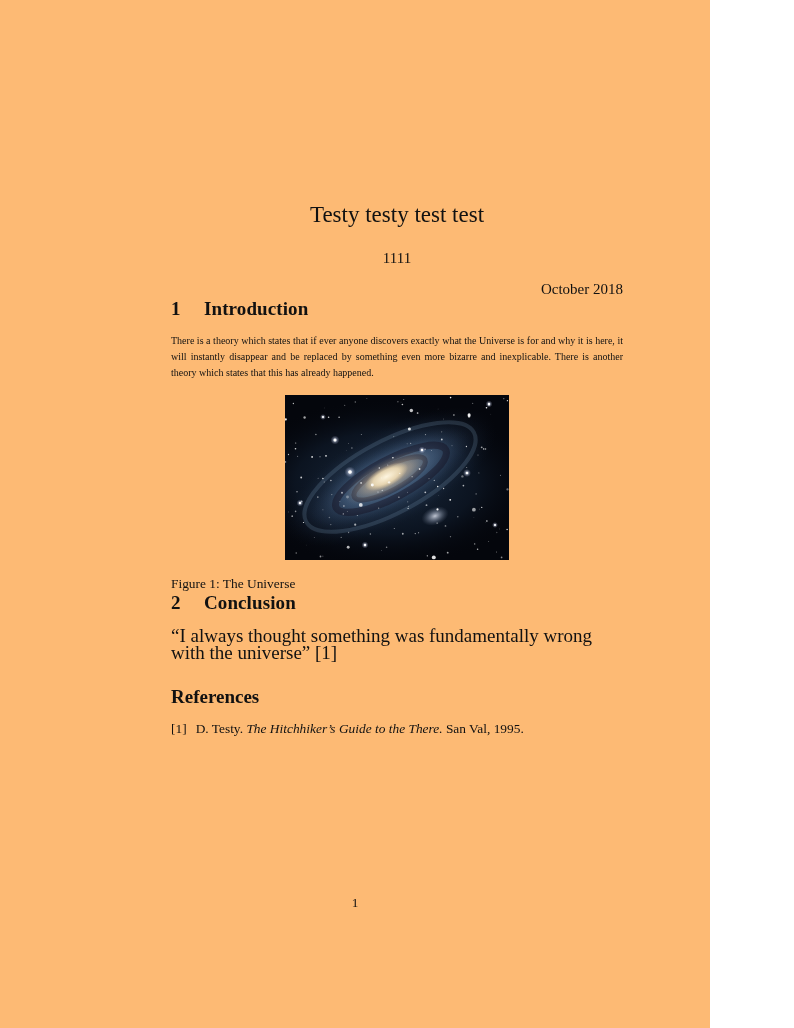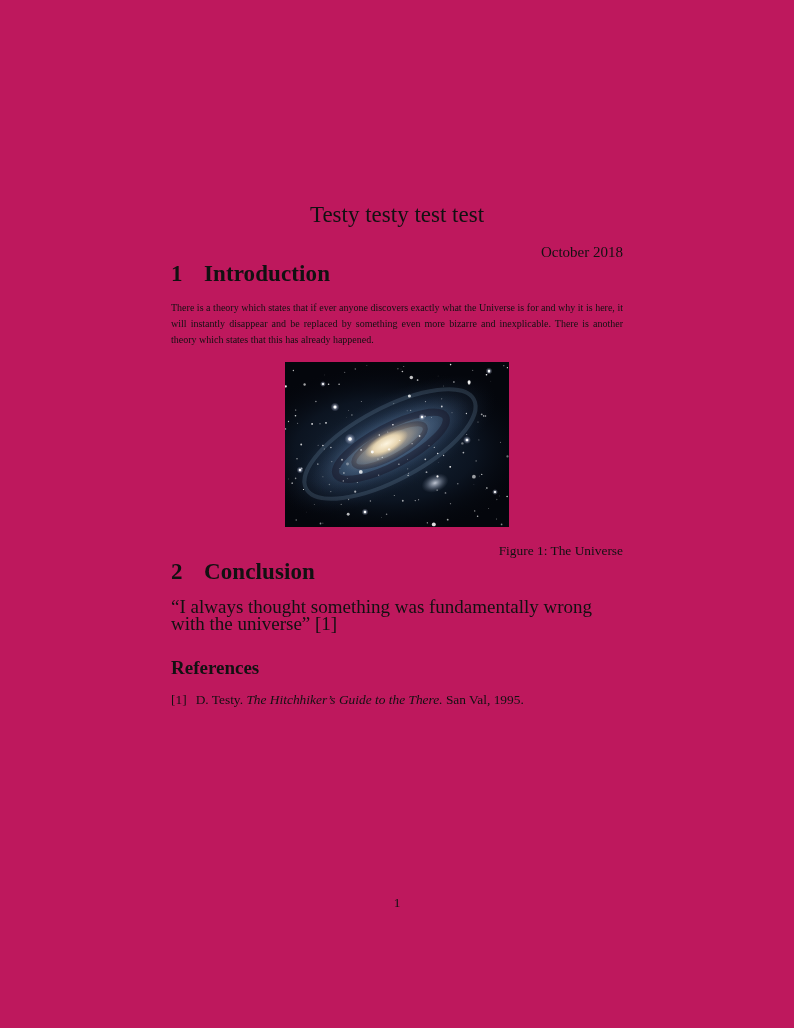--- a/index.html
+++ b/index.html
@@ -8,23 +8,23 @@
     background: #ffffff;
   }
   body {
     width: 794px;
     height: 1028px;
     font-family: "Liberation Serif", "DejaVu Serif", serif;
     color: #111111;
   }
   .page {
     position: relative;
-    width: 794px;
+    width: 710px;
     height: 1028px;
-    background: #be185d;
+    background: #fdba74;
     overflow: hidden;
   }
   .content {
     width: 452px;
     margin-left: 171px;
   }
   .doc-title {
     margin: 0;
     padding-top: 201px;
     font-size: 23px;
@@ -37,21 +37,21 @@
     font-size: 15px;
     text-align: center;
   }
   .doc-date {
     margin-top: 14px;
     font-size: 15px;
     text-align: right;
   }
   h2.section {
     margin: 0;
-    font-size: 23px;
+    font-size: 19px;
     font-weight: 700;
     letter-spacing: 0.1px;
   }
   .sec-intro { margin-top: 36px; }
   .sec-num {
     display: inline-block;
     min-width: 33px;
   }
   .body-text {
     margin: 13px 0 0 0;
@@ -62,21 +62,21 @@
   .figure-block {
     margin: 14px 0 0 0;
   }
   .figure-block svg {
     display: block;
     margin: 0 auto;
   }
   .figure-caption {
     margin-top: 16px;
     font-size: 13.4px;
-    text-align: right;
+    text-align: left;
   }
   .sec-conclusion { margin-top: 41px; }
   .conclusion-text {
     margin: 14px 0 0 0;
     font-size: 19px;
     line-height: 16.2px;
   }
   .references-heading {
     margin: 25px 0 0 0;
     font-size: 19px;
@@ -102,20 +102,21 @@
     font-size: 13.4px;
   }
 </style>
 </head>
 <body>
 
 <div class="page">
   <div class="content">
 
     <h1 class="doc-title">Testy testy test test</h1>
+    <div class="doc-author">1111</div>
     <div class="doc-date">October 2018</div>
 
     <h2 class="section sec-intro"><span class="sec-num">1</span><span>Introduction</span></h2>
 
     <p class="body-text">There is a theory which states that if ever anyone discovers exactly what the Universe is for and why it is here, it will instantly disappear and be replaced by something even more bizarre and inexplicable. There is another theory which states that this has already happened.</p>
 
     <figure class="figure-block" style="margin-left:0;margin-right:0;">
       <svg width="224" height="165" viewBox="0 0 224 165" role="img">
         <defs>
           <radialGradient id="gHaze" cx="50%" cy="50%" r="50%">

